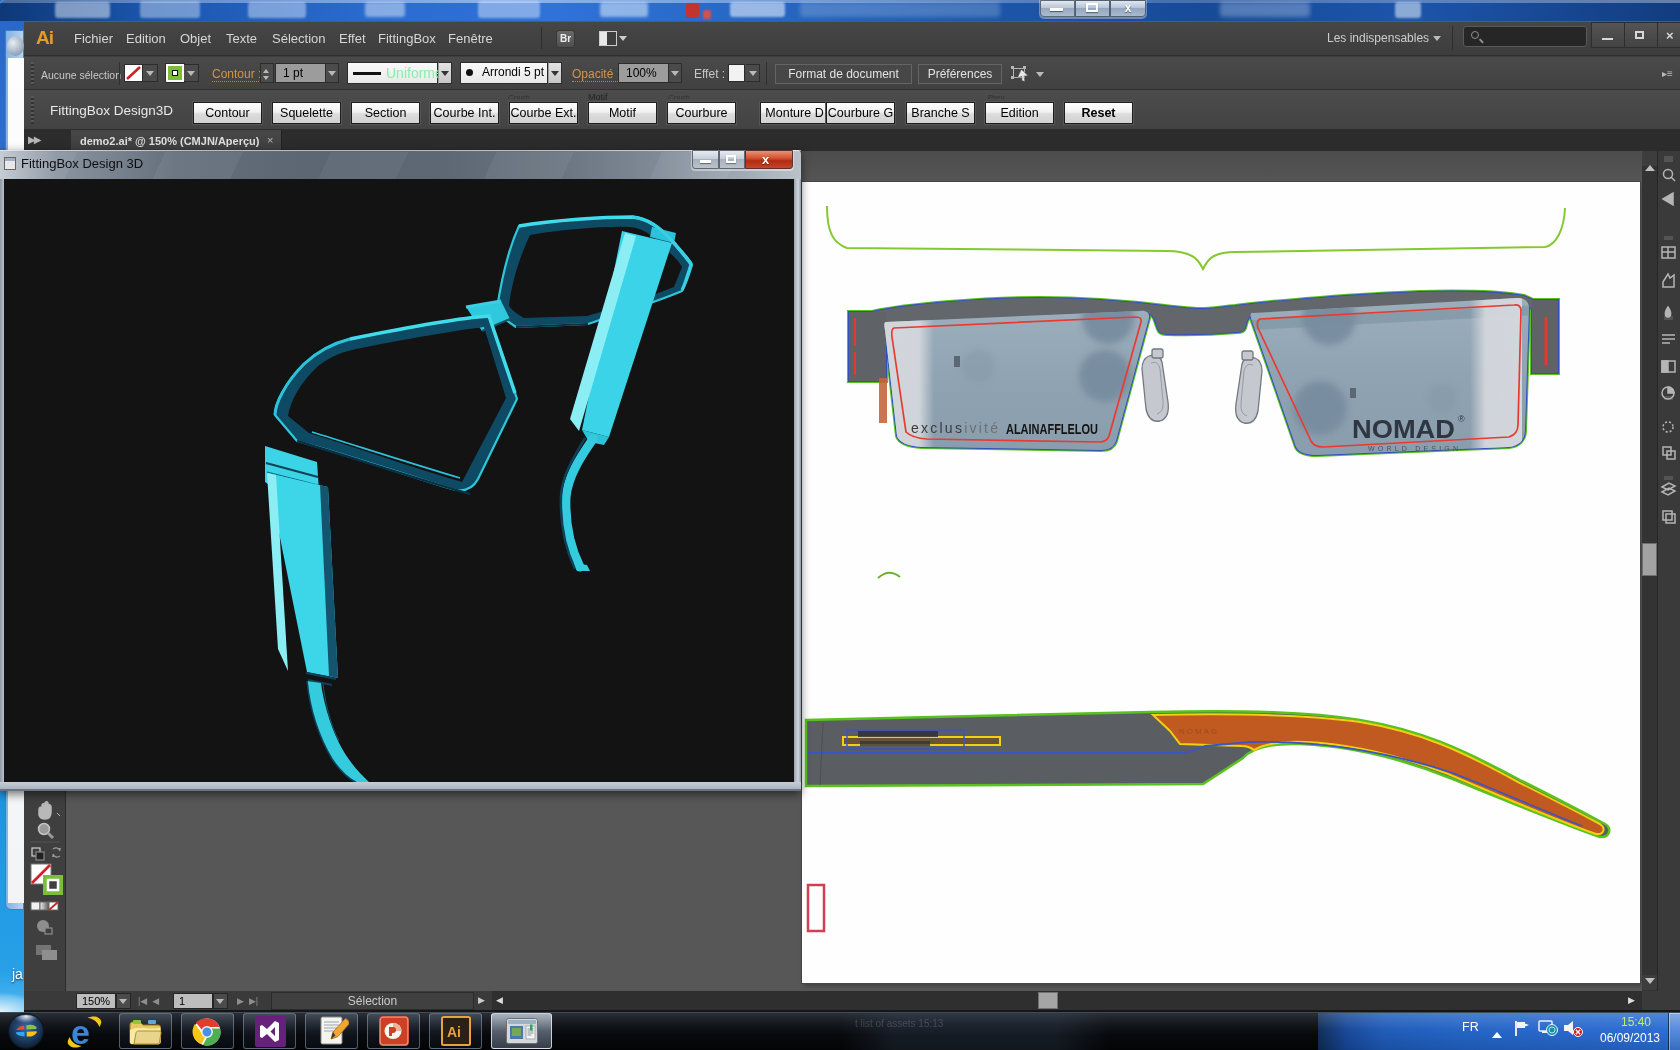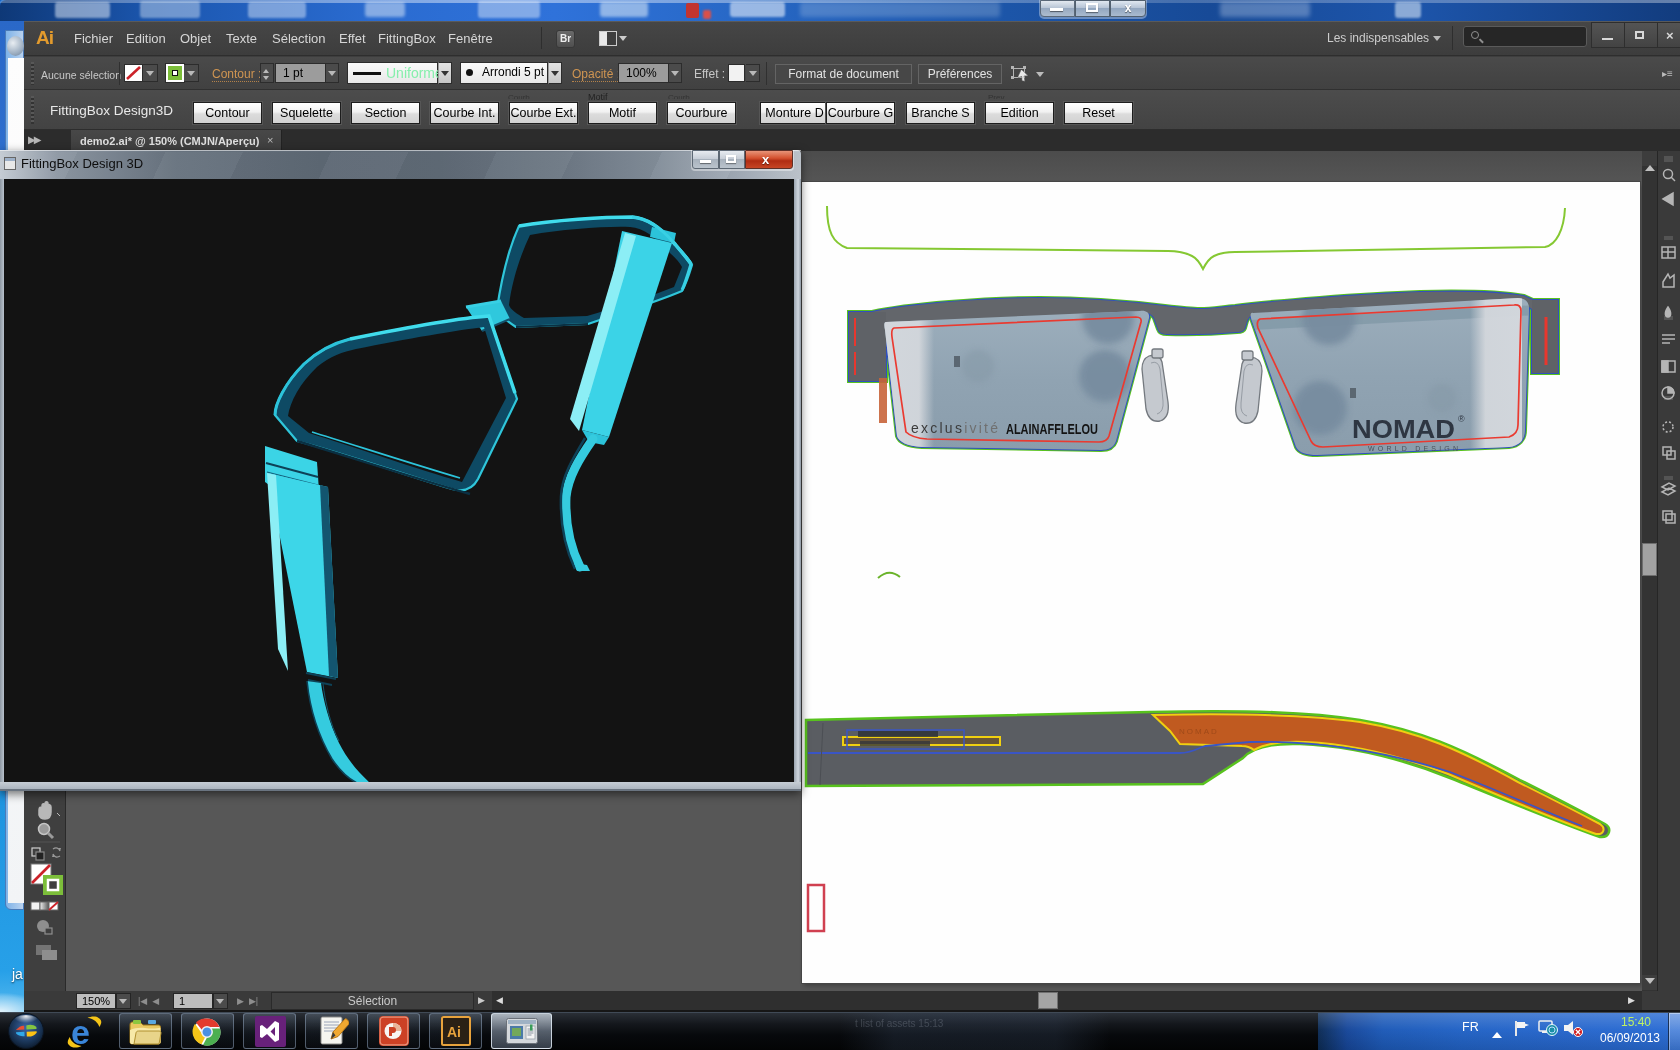--- a/index.html
+++ b/index.html
@@ -143,21 +143,21 @@
   <div class="fbbtn" style="left:272px;">Squelette</div>
   <div class="fbbtn" style="left:351px;">Section</div>
   <div class="fbbtn" style="left:430px;">Courbe Int.</div>
   <div class="fbbtn" style="left:509px;">Courbe Ext.</div>
   <div class="fbbtn" style="left:588px;">Motif</div>
   <div class="fbbtn" style="left:667px;">Courbure</div>
   <div class="fbbtn" style="left:747px;margin-left:13px;">Monture D</div>
   <div class="fbbtn" style="left:826px;">Courbure G</div>
   <div class="fbbtn" style="left:906px;">Branche S</div>
   <div class="fbbtn" style="left:985px;">Edition</div>
-  <div class="fbbtn" style="left:1064px;">Reset</div>
+  <div class="fbbtn" style="left:1064px;font-weight:bold;">Reset</div>
 
   <div class="abs" style="left:24px;top:130px;width:1656px;height:21px;background:#2c2c2c;"></div>
   <div class="abs" style="left:28px;top:134px;color:#b5b5b5;font-size:10px;letter-spacing:-2px;">▶▶</div>
   <div class="abs" style="left:71px;top:130px;width:211px;height:21px;background:linear-gradient(#484848,#3e3e3e);border-right:1px solid #222;"></div>
   <div class="abs" style="left:80px;top:135px;color:#dedede;font-size:11px;font-weight:bold;">demo2.ai* @ 150% (CMJN/Aperçu)</div>
   <div class="abs" style="left:267px;top:134px;color:#b9b9b9;font-size:11px;">×</div>
 
   <div class="abs" style="left:66px;top:151px;width:1576px;height:840px;background:#575757;"></div>
   <div class="abs" style="left:66px;top:151px;width:1576px;height:31px;background:linear-gradient(#4c4c4c,#555);"></div>
 

